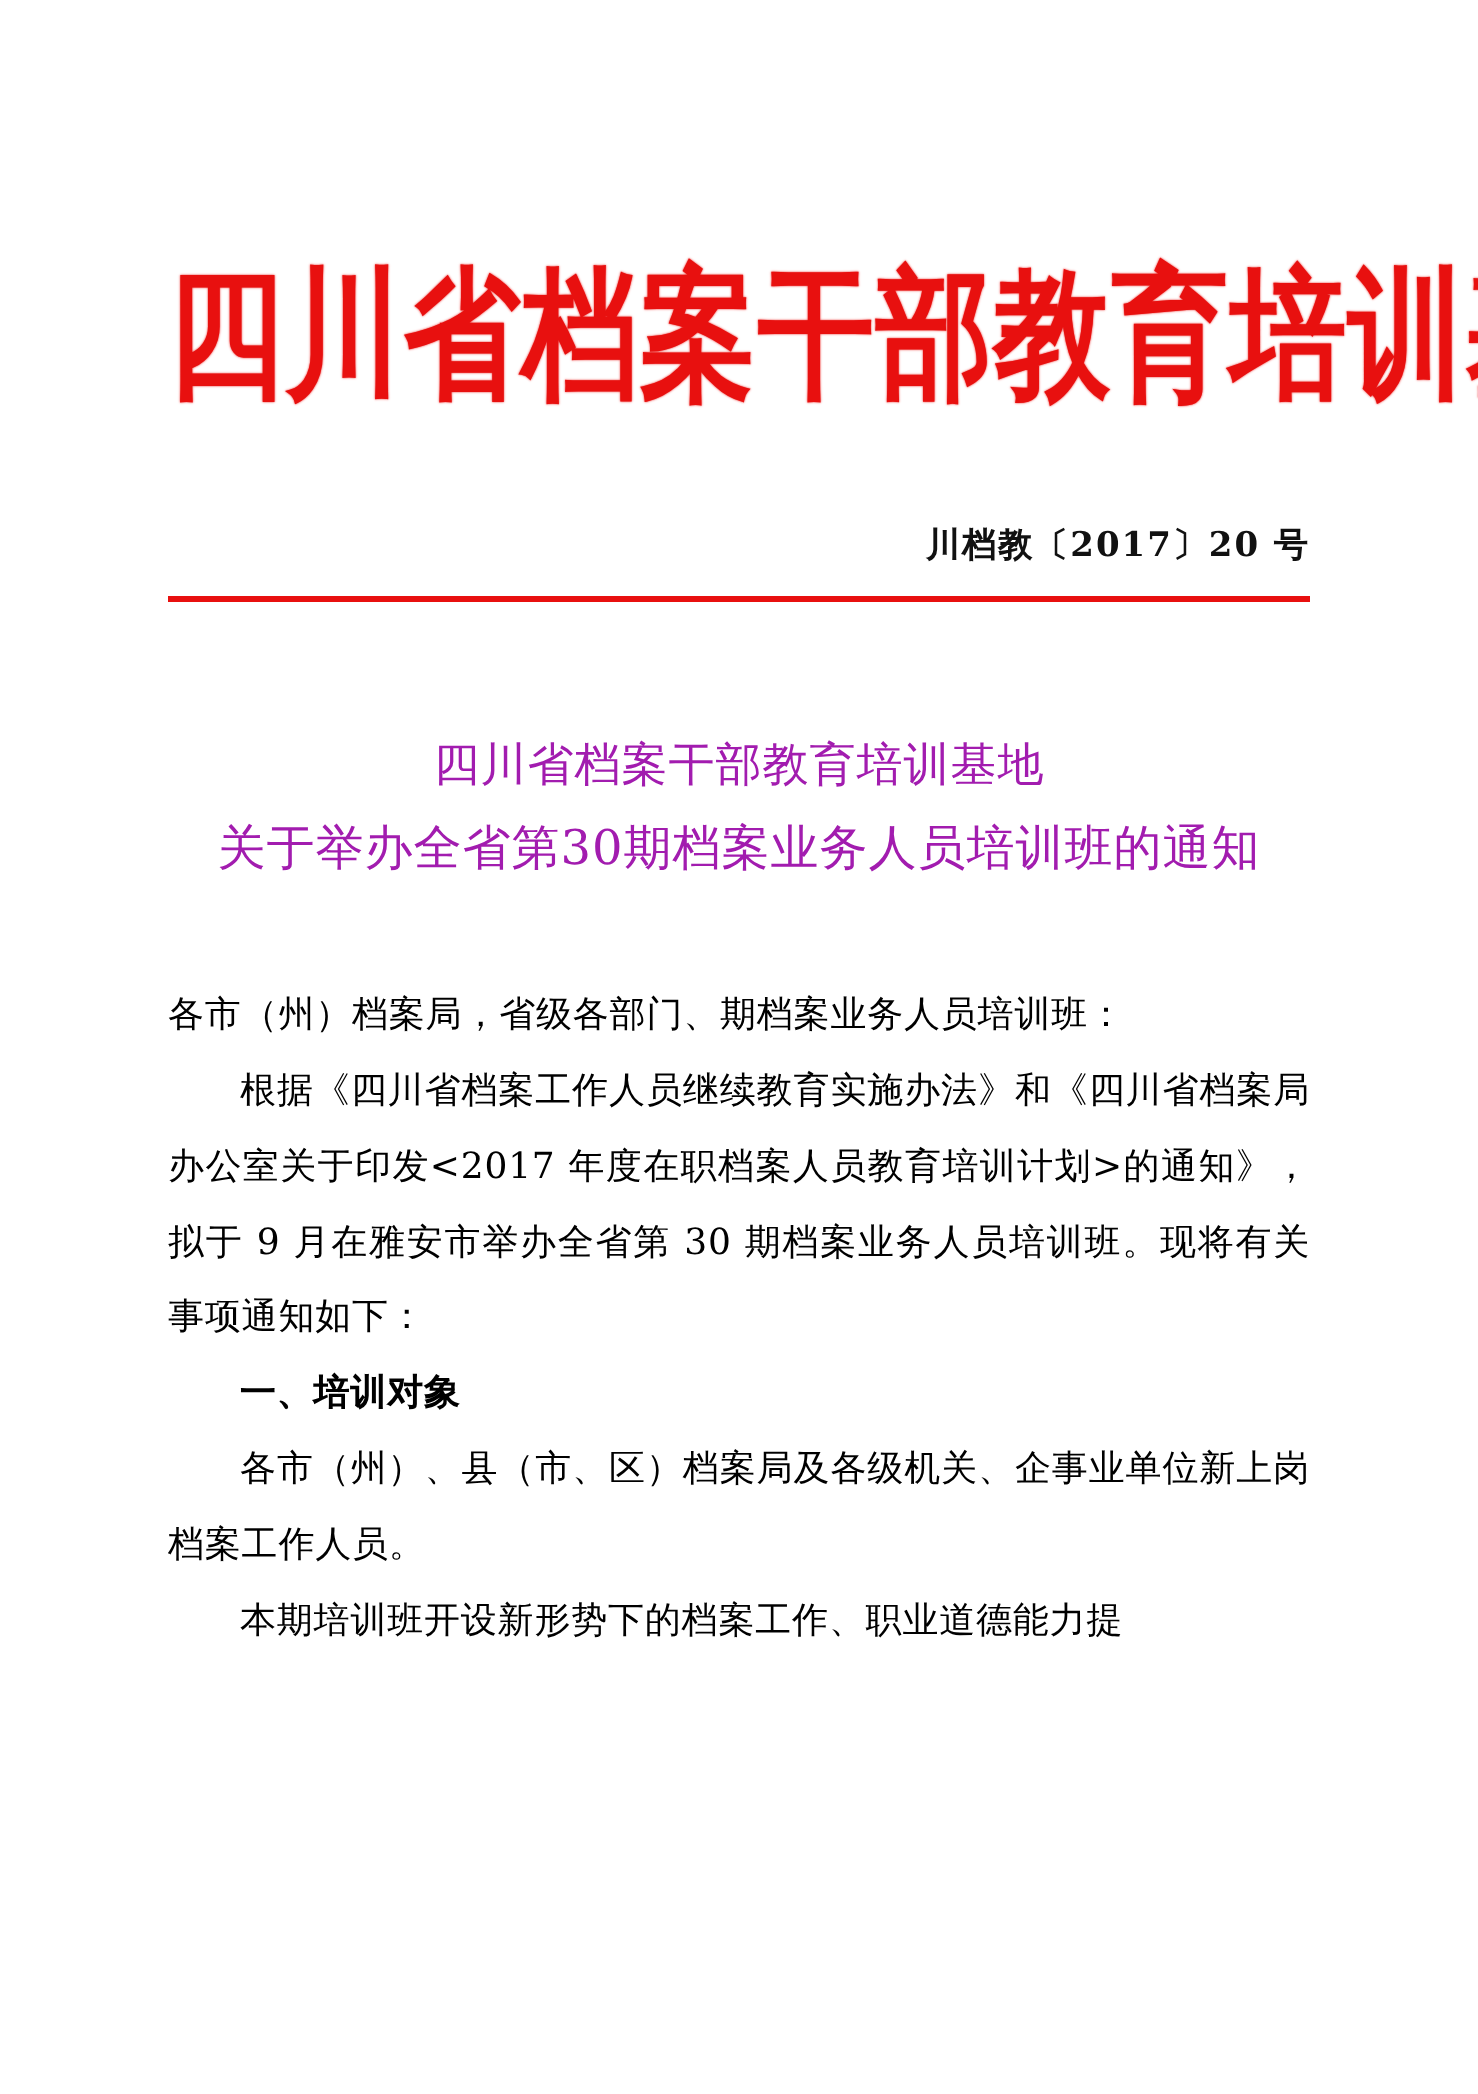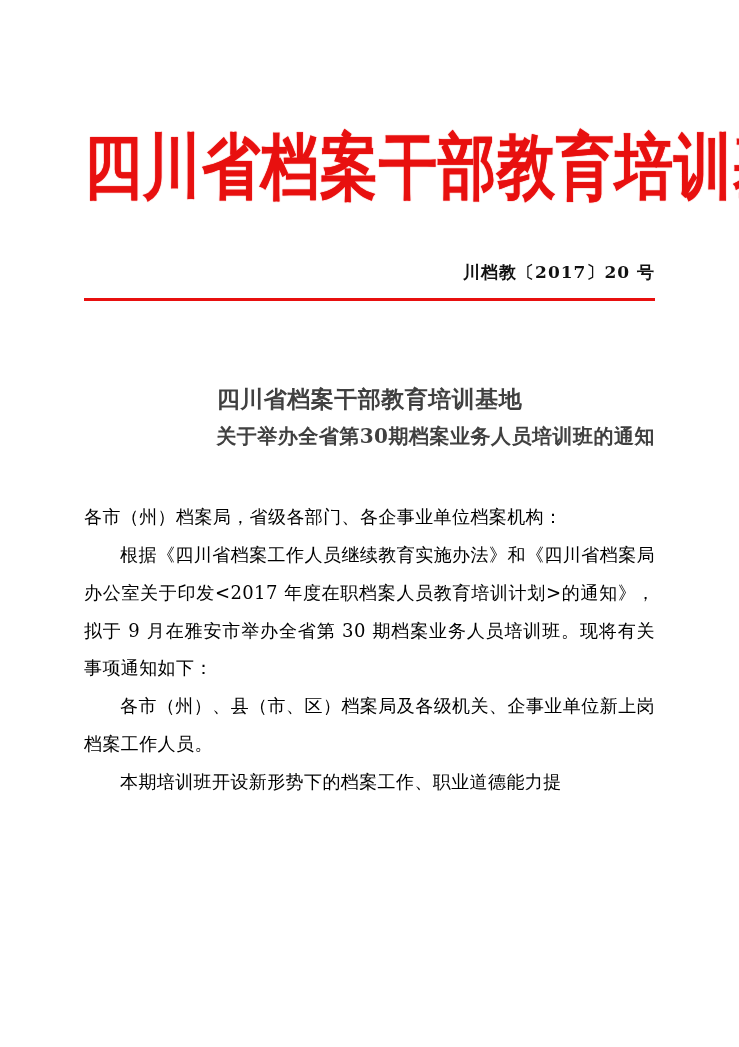--- a/index.html
+++ b/index.html
@@ -52,32 +52,31 @@
 
   .red-rule {
     margin-top: 14px;
     height: 3px;
     background: #e8100f;
     width: 100%;
   }
 
   
   .title-block {
-    margin-top: 78px;
+    margin-top: 62px;
     text-align: center;
     font-family: "DejaVu Serif", "Liberation Serif", serif;
-    font-weight: bold;
+    font-weight: normal;
     font-size: 23px;
     line-height: 1.75;
     letter-spacing: 0.5px;
-    color: #404040;
+    color: #a21caf;
   }
   .title-line-2 {
-    font-size: 20px;
-    text-align: right;
+    font-size: 24px;
   }
 
   
   .body-block {
     margin-top: 44px;
     font-family: "DejaVu Serif", "Liberation Serif", serif;
     font-size: 18px;
     line-height: 2.1;
     letter-spacing: 0.4px;
     color: #000;
@@ -106,24 +105,25 @@
   <div class="doc-number">川档教〔2017〕20 号</div>
 
   <div class="red-rule"></div>
 
   <div class="title-block">
     <div class="title-line-1">四川省档案干部教育培训基地</div>
     <div class="title-line-2">关于举办全省第30期档案业务人员培训班的通知</div>
   </div>
 
   <div class="body-block">
-    <p class="para no-indent">各市（州）档案局，省级各部门、各企事业单位档案机构：</p>
+    <p class="para no-indent">各市（州）档案局，省级各部门、期档案业务人员培训班：</p>
 
     <p class="para">根据《四川省档案工作人员继续教育实施办法》和《四川省档案局办公室关于印发&lt;2017 年度在职档案人员教育培训计划&gt;的通知》，拟于 9 月在雅安市举办全省第 30 期档案业务人员培训班。现将有关事项通知如下：</p>
 
+    <p class="heading">一、培训对象</p>
 
     <p class="para">各市（州）、县（市、区）档案局及各级机关、企事业单位新上岗档案工作人员。</p>
 
 
     <p class="para">本期培训班开设新形势下的档案工作、职业道德能力提</p>
   </div>
 
 </div>
 
 </body></html>

